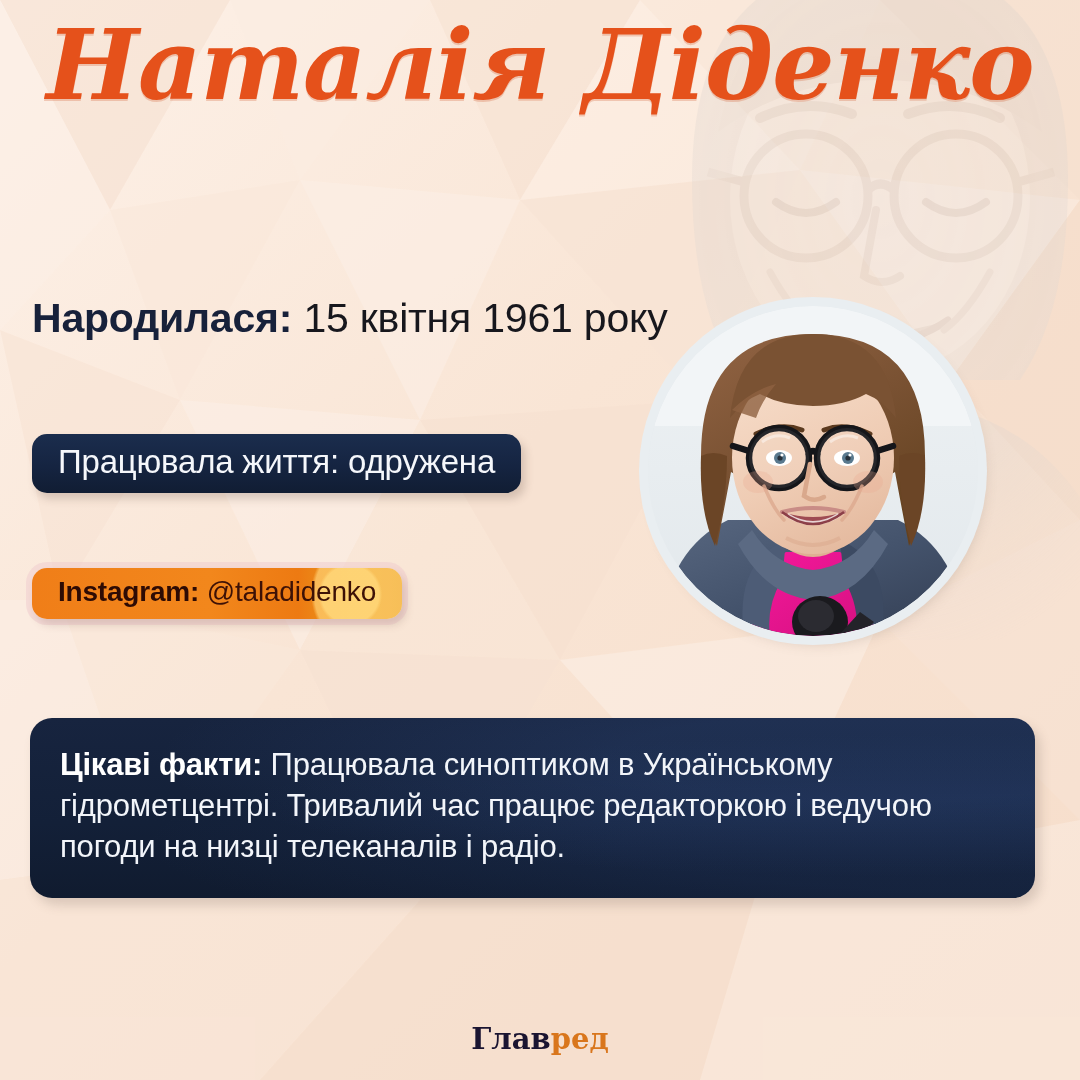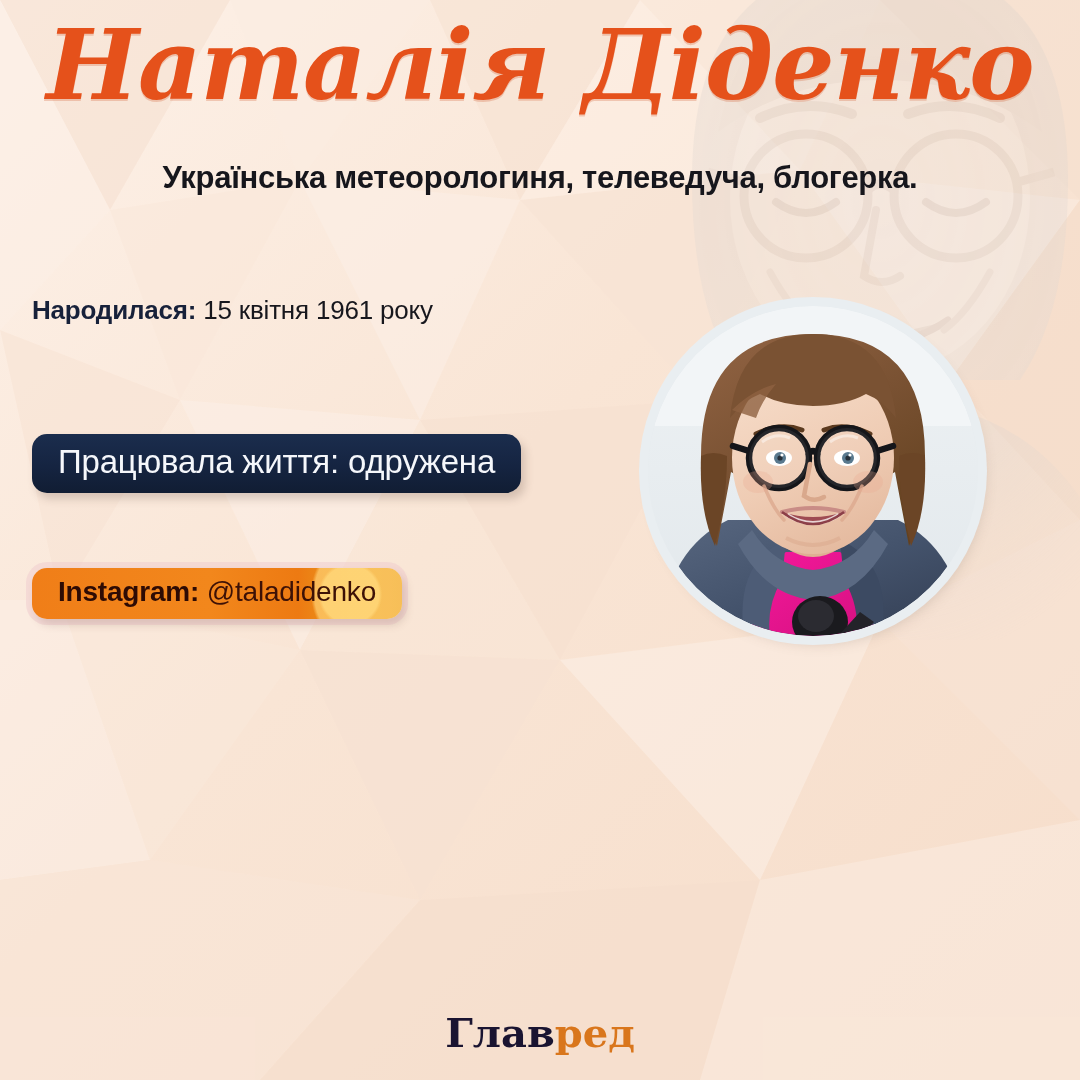--- a/index.html
+++ b/index.html
@@ -57,21 +57,21 @@
     font-weight:bold;
     color:#16161c;
     letter-spacing:-.3px;
     white-space:nowrap;
   }
 
   
   .born{
     position:absolute;
     left:32px;top:295px;
-    font-size:26px;
+    font-size:41px;
     color:#17171d;
     letter-spacing:-.2px;
     white-space:nowrap;
   }
   .born b{color:#17213a;font-weight:bold;}
 
   
   .pill-navy{
     position:absolute;
     left:32px;top:434px;
@@ -138,21 +138,21 @@
       5px 7px 14px rgba(110,90,80,.25);
   }
   .portrait svg{display:block;width:100%;height:100%;}
 
   
   .logo{
     position:absolute;
     left:0;bottom:24px;width:1080px;
     text-align:center;
     font-family:"DejaVu Serif", serif;
-    font-size:40px;
+    font-size:29px;
     font-weight:bold;
     letter-spacing:0px;
     white-space:nowrap;
   }
   .logo .a{color:#1a1431;}
   .logo .b{color:#D9761C;}
 </style>
 </head>
 <body>
 
@@ -241,21 +241,20 @@
 
       <path d="M212 440 q68 46 136 0 q-68 24 -136 0 z" fill="#EDBFA7"></path>
       <path d="M212 440 q68 46 136 0" stroke="#E6B296" stroke-width="7" fill="none" stroke-linecap="round"></path>
 
       <path d="M170 392 q22 40 46 58" stroke="#EFC9B0" stroke-width="7" fill="none" stroke-linecap="round"></path>
       <path d="M390 392 q-22 40 -46 58" stroke="#EFC9B0" stroke-width="7" fill="none" stroke-linecap="round"></path>
     </g>
   </svg>
 
   <div class="title">Наталія Діденко</div>
-  <div class="subtitle">Українська метеорологиня, телеведуча, блогерка.</div>
 
   <div class="born">
     <b>Народилася:</b>
     <span>15 квітня 1961 року</span>
   </div>
 
   <div class="pill-navy">
     <span>Працювала життя: одружена</span>
   </div>
 
@@ -359,18 +358,22 @@
 
         <path d="M138 232 q27 14 54 0" stroke="#D9A88C" stroke-width="4" fill="none" opacity=".5"></path>
 
         <ellipse cx="172" cy="316" rx="28" ry="26" fill="#1A1A1E"></ellipse>
         <ellipse cx="168" cy="310" rx="18" ry="16" fill="#2B2B31"></ellipse>
         <path d="M190 330 l22 -24 l14 10 l-22 24 z" fill="#232329"></path>
       </g>
     </svg>
   </div>
 
+  <div class="facts">
+    <b>Цікаві факти:</b>
+    <span>Працювала синоптиком в Українському гідрометцентрі. Тривалий час працює редакторкою і ведучою погоди на низці телеканалів і радіо.</span>
+  </div>
 
   <div class="logo">
     <span class="a">Глав</span><span class="b">ред</span>
   </div>
 
 </div>
 
 </body></html>

